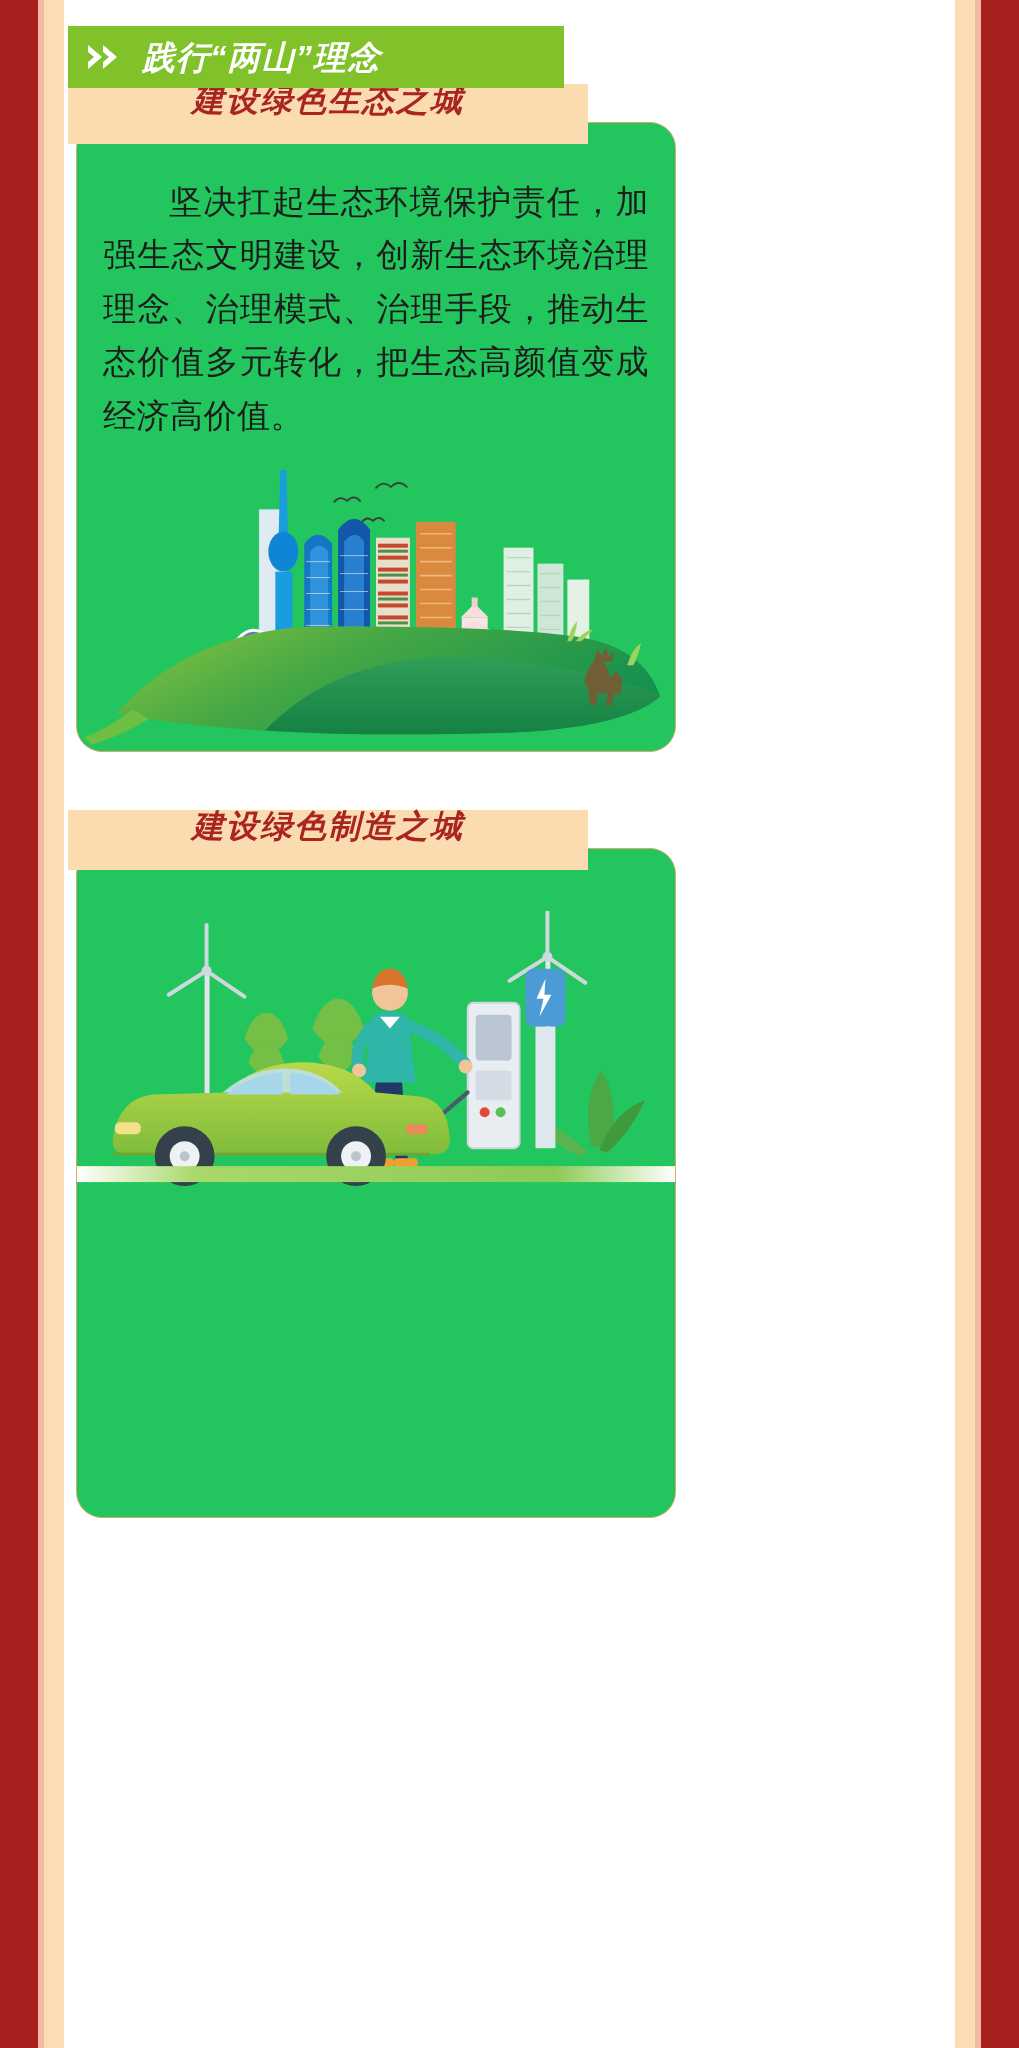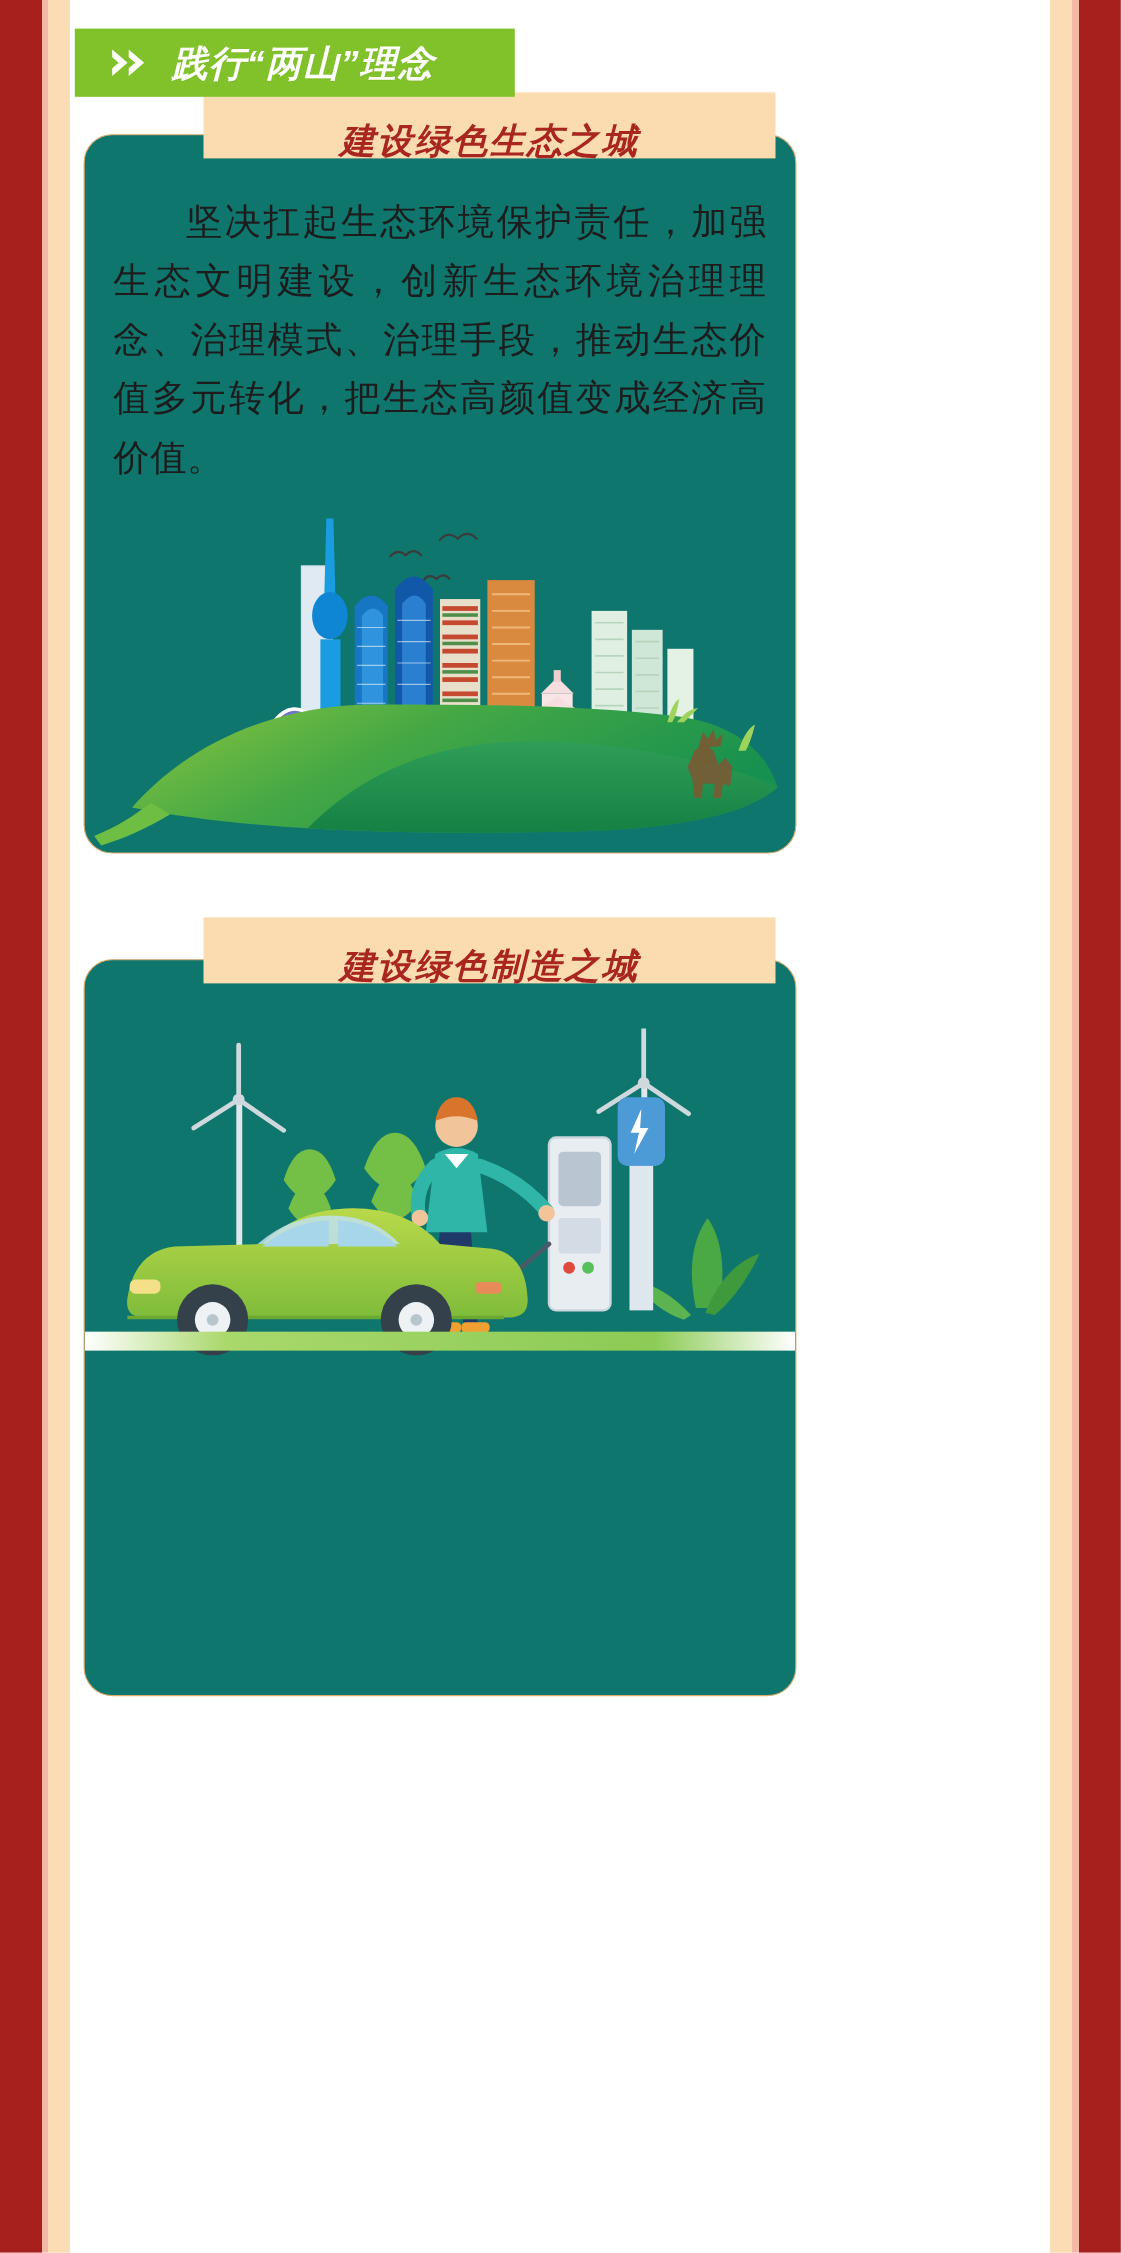--- a/index.html
+++ b/index.html
@@ -58,26 +58,26 @@
     width: 100%;
   }
   .section--first { padding-top: 26px; }
   .section--second { padding-top: 62px; }
 
   
   .ribbon-green {
     position: relative;
     z-index: 4;
     margin-left: 0px;
-    width: 400px;
+    width: 496px;
     height: 62px;
     background: #81c22a;
     display: flex;
     align-items: center;
-    padding-left: 32px;
+    padding-left: 18px;
   }
 
   .chev-icon {
     flex: 0 0 auto;
     width: 40px;
     height: 30px;
     margin-right: 16px;
     display: block;
   }
 
@@ -89,49 +89,48 @@
     letter-spacing: 1px;
     line-height: 1;
     white-space: nowrap;
     text-shadow: 0 1px 0 rgba(0,0,0,0.04);
   }
 
   
   .ribbon-orange {
     position: relative;
     z-index: 3;
-    margin-left: 117px;
     margin-top: -4px;
     width: 520px;
     height: 60px;
     background: #fbdcb0;
     display: flex;
-    align-items: flex-end;
+    align-items: flex-start;
     justify-content: center;
   }
   .ribbon-orange-label {
     color: #a82520;
     font-size: 32px;
     font-weight: bold;
     font-style: italic;
     letter-spacing: 2px;
     line-height: 1;
     white-space: nowrap;
   }
 
   
   .card {
     position: relative;
     z-index: 1;
     margin-top: -22px;
     margin-left: 8px;
-    width: 648px;
+    width: 600px;
     border: 1.5px solid #d9a96a;
     border-radius: 26px;
-    background: #0f766e;
+    background: #22c55e;
     padding: 52px 0 0 0;
     overflow: hidden;
   }
   .card--first  { min-height: 586px; }
   .card--second { min-height: 670px; }
 
   .body-text {
     color: #1c1c1c;
     font-size: 33px;
     line-height: 1.62;

